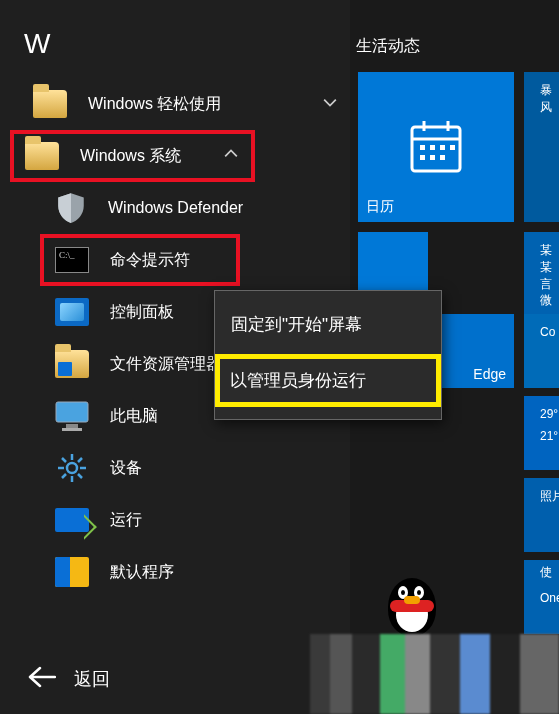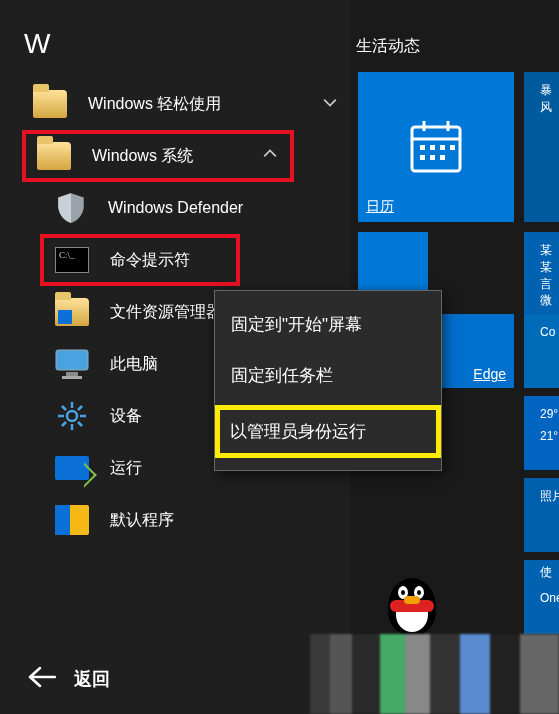--- a/index.html
+++ b/index.html
@@ -39,23 +39,22 @@
   margin-right: 20px;
   flex-shrink: 0;
 }
 .app-label { font-size: 16px; color: #fff; flex: 1; }
 .chev {
   width: 40px; text-align: center;
   color: #ccc;
 }
 .highlight-red {
   border: 4px solid #e81123;
-  margin-left: 12px;
   padding-left: 10px !important;
-  width: 272px;
+  width: 245px;
 }
 .folder-icon {
   background: linear-gradient(180deg,#ffe29a,#d4a640);
   width: 34px; height: 28px; border-radius: 2px 4px 2px 2px;
   position: relative;
 }
 .folder-icon::before {
   content:""; position:absolute; top:-6px; left:0;
   width:16px;height:8px;background:#e8c46b;border-radius:2px 2px 0 0;
 }
@@ -92,34 +91,34 @@
 .dp-icon {
   width:34px;height:30px;position:relative;border-radius:2px;overflow:hidden;
 }
 .dp-icon::before{content:"";position:absolute;inset:0;background:#f5b814;}
 .dp-icon::after{content:"";position:absolute;left:0;top:0;bottom:0;width:45%;background:#0a6fd6;}
 .back-row {
   display:flex;align-items:center;gap:18px;
   position:absolute;bottom:22px;left:28px;color:#fff;
 }
 .back-arrow svg{width:28px;height:22px;}
-.back-label{font-size:18px;font-weight:bold;}
+.back-label{font-size:18px;}
 
 
 .tiles-header {
   position:absolute; left:356px; top:36px;
   font-size:16px; color:#fff;
 }
 .tile {
   position:absolute;
   background:#0078d7;
   color:#fff;
   display:flex;flex-direction:column;align-items:center;justify-content:center;
 }
-.tile-label{position:absolute;bottom:6px;left:8px;font-size:14px;text-decoration:underline;}
+.tile-label{position:absolute;bottom:6px;left:8px;font-size:14px;}
 .tile-right-text{position:absolute;top:10px;left:16px;font-size:12px;line-height:1.4;}
 .tile-cal{left:358px;top:72px;width:156px;height:150px;}
 .tile-cal svg{width:60px;height:60px;}
 .tile-bf{left:524px;top:72px;width:35px;height:150px;background:#005a9e;}
 .tile-bd{left:358px;top:232px;width:70px;height:74px;background:#0078d7;}
 .tile-sm{left:524px;top:232px;width:35px;height:96px;background:#0062b1;}
 .tile-edge{left:436px;top:314px;width:78px;height:74px;background:#0070cc;}
 .tile-co{left:524px;top:314px;width:35px;height:74px;background:#006bb8;}
 .tile-temp{left:524px;top:396px;width:35px;height:74px;background:#0064c0;}
 .tile-ph{left:524px;top:478px;width:52px;height:74px;background:#005fad;}
@@ -214,20 +213,26 @@
     </div>
 
 
     <div class="app-item highlight-red" style="width:200px;padding-left:30px;margin-left:30px">
       <div class="app-icon">
           <div class="cmd-icon"></div>
         </div>
       <div class="app-label">命令提示符</div>
     </div>
 
+    <div class="app-item" style="padding-left:44px">
+      <div class="app-icon">
+          <div class="cp-icon"></div>
+        </div>
+      <div class="app-label">控制面板</div>
+    </div>
 
     <div class="app-item" style="padding-left:44px">
       <div class="app-icon">
           <div class="explorer-icon"></div>
         </div>
       <div class="app-label">文件资源管理器</div>
     </div>
 
     <div class="app-item" style="padding-left:44px">
       <div class="app-icon pc-icon">
@@ -326,21 +331,20 @@
 <div class="tile tile-ph">
   <span class="tile-right-text">照片</span>
 </div>
 <div class="tile tile-one">
   <span class="tile-right-text" style="top:4px">使</span>
   <span class="tile-right-text" style="top:30px">One</span>
 </div>
 
 <div class="ctx-menu">
   <div class="ctx-item">固定到"开始"屏幕</div>
-  <div class="ctx-item">固定到任务栏</div>
   <div class="ctx-item ctx-highlight">以管理员身份运行</div>
 </div>
 
 <div class="qq">
   <div class="qq-body"></div>
   <div class="qq-belly"></div>
   <div class="qq-scarf"></div>
   <div class="qq-eye l">
       <div class="qq-pupil"></div>
     </div>

